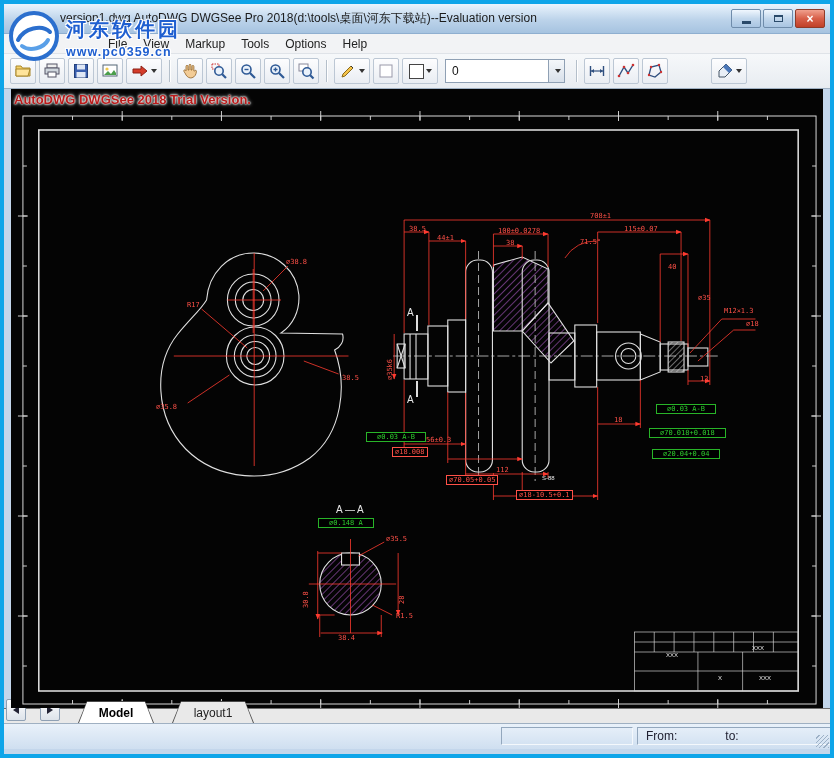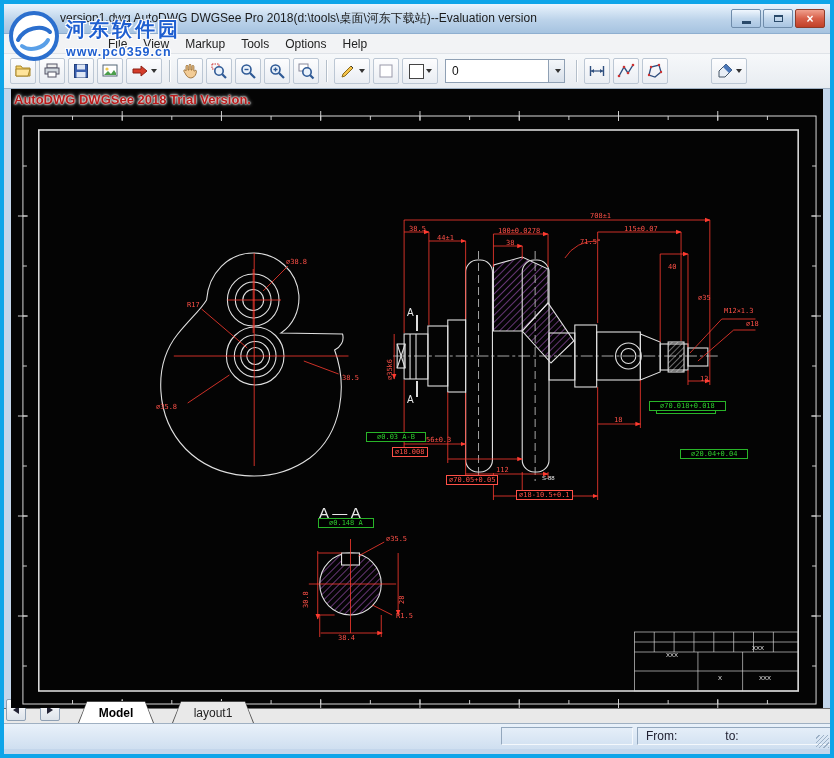--- a/index.html
+++ b/index.html
@@ -508,27 +508,27 @@
       <div class="dim r rot" style="left: 390px; top: 368px;">⌀35k6</div>
       <div class="dim r" style="left: 422px; top: 432px;">56±0.3</div>
       <div class="dim r" style="left: 492px; top: 462px;">112</div>
       <div class="dim r" style="left: 610px; top: 412px;">18</div>
       <div class="dim gb" style="left: 362px; top: 428px;">⌀0.03 A-B</div>
       <div class="dim rb" style="left: 388px; top: 443px;">⌀18.008</div>
       <div class="dim rb" style="left: 442px; top: 471px;">⌀70.05+0.05</div>
       <div class="dim w" style="left: 538px; top: 471px; font-size: 6px;">S-88</div>
       <div class="dim rb" style="left: 512px; top: 486px;">⌀18-10.5+0.1</div>
       <div class="dim gb" style="left: 652px; top: 400px;">⌀0.03 A-B</div>
-      <div class="dim gb" style="left: 645px; top: 397px; text-align: right;">⌀70.018+0.018</div>
-      <div class="dim gb" style="left: 676px; top: 445px;">⌀20.04+0.04</div>
+      <div class="dim gb" style="left: 645px; top: 424px; text-align: right;">⌀70.018+0.018</div>
+      <div class="dim gb" style="left: 648px; top: 445px;">⌀20.04+0.04</div>
       <div class="dim r" style="left: 282px; top: 254px;">⌀38.8</div>
       <div class="dim r" style="left: 183px; top: 297px;">R17</div>
       <div class="dim r" style="left: 152px; top: 399px;">⌀35.8</div>
       <div class="dim r" style="left: 338px; top: 370px;">38.5</div>
-      <div class="dim w" style="left: 315px; top: 500px; font-size: 15px; text-align: center;">A — A</div>
+      <div class="dim w" style="left: 332px; top: 500px; font-size: 10px; text-align: center;">A — A</div>
       <div class="dim gb" style="left: 314px; top: 514px;">⌀0.148 A</div>
       <div class="dim r" style="left: 382px; top: 531px;">⌀35.5</div>
       <div class="dim r rot" style="left: 306px; top: 596px;">30.8</div>
       <div class="dim r rot" style="left: 402px; top: 592px;">28</div>
       <div class="dim r" style="left: 334px; top: 630px;">38.4</div>
       <div class="dim r" style="left: 392px; top: 608px;">R1.5</div>
       <div class="dim w" style="left: 403px; top: 303px; font-size: 10px;">A</div>
       <div class="dim w" style="left: 403px; top: 390px; font-size: 10px;">A</div>
       <div class="dim w" style="left: 662px; top: 648px; font-size: 6px;">XXX</div>
       <div class="dim w" style="left: 748px; top: 641px; font-size: 6px;">XXX</div>

